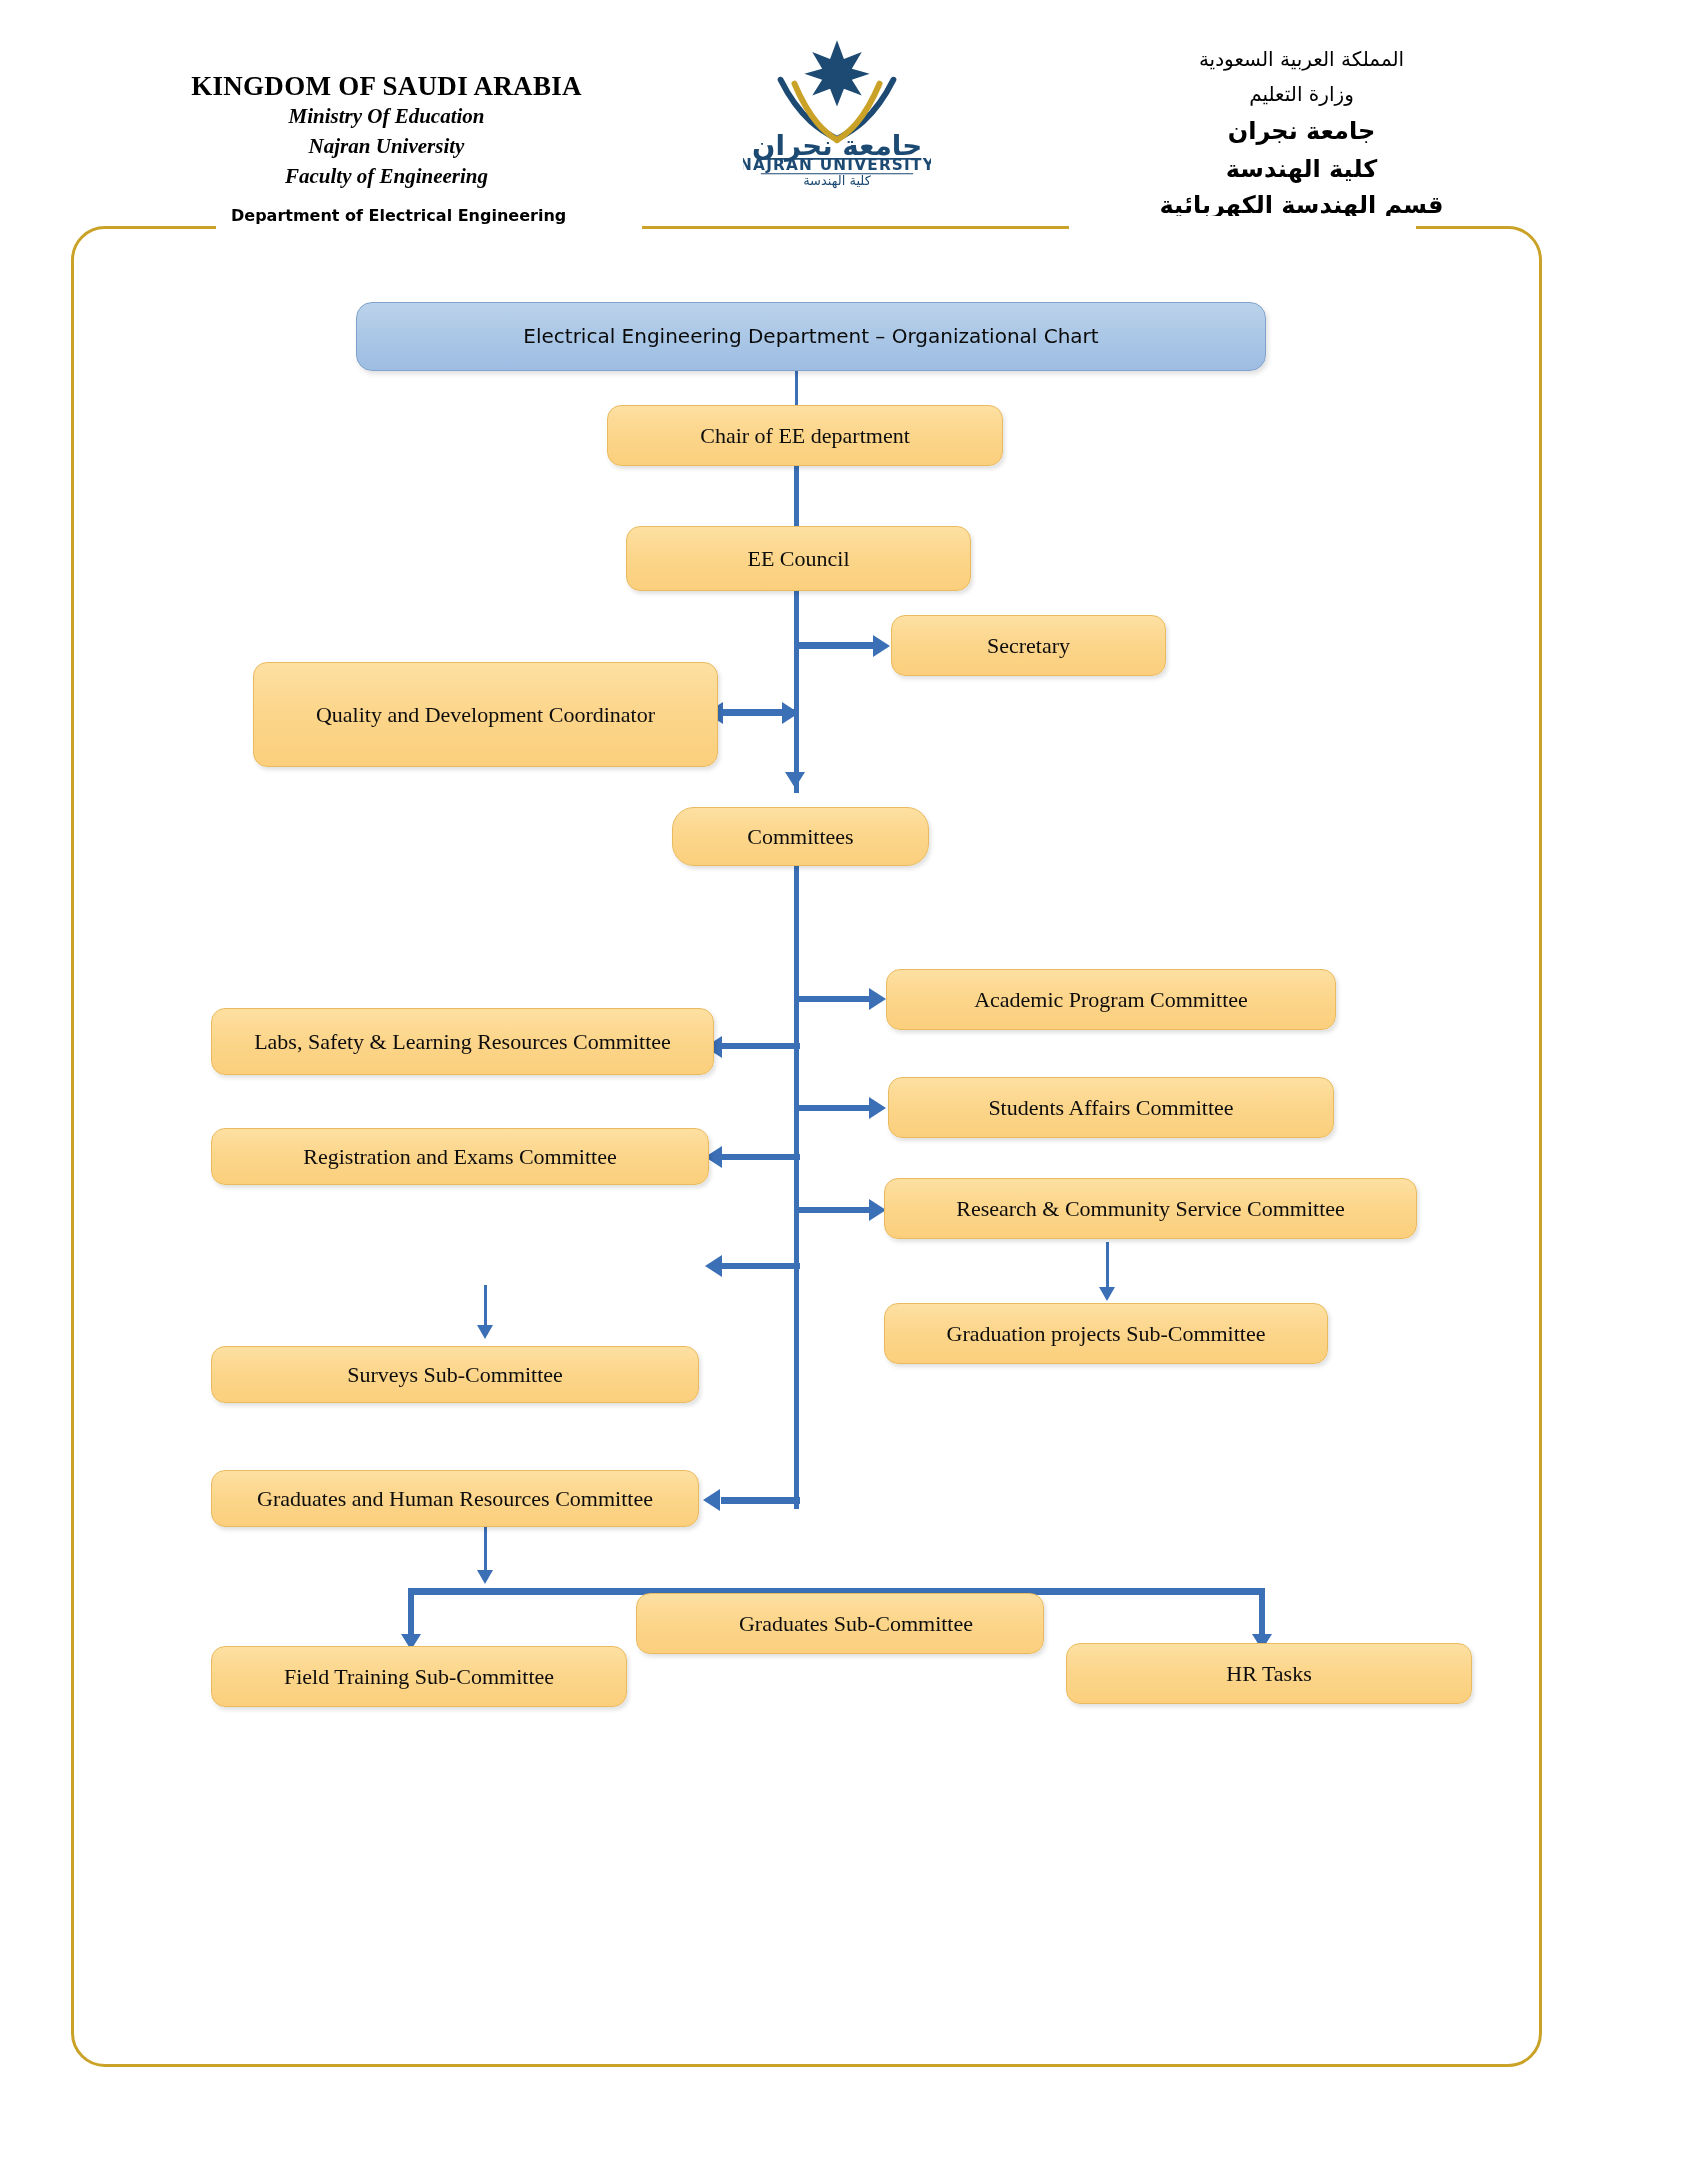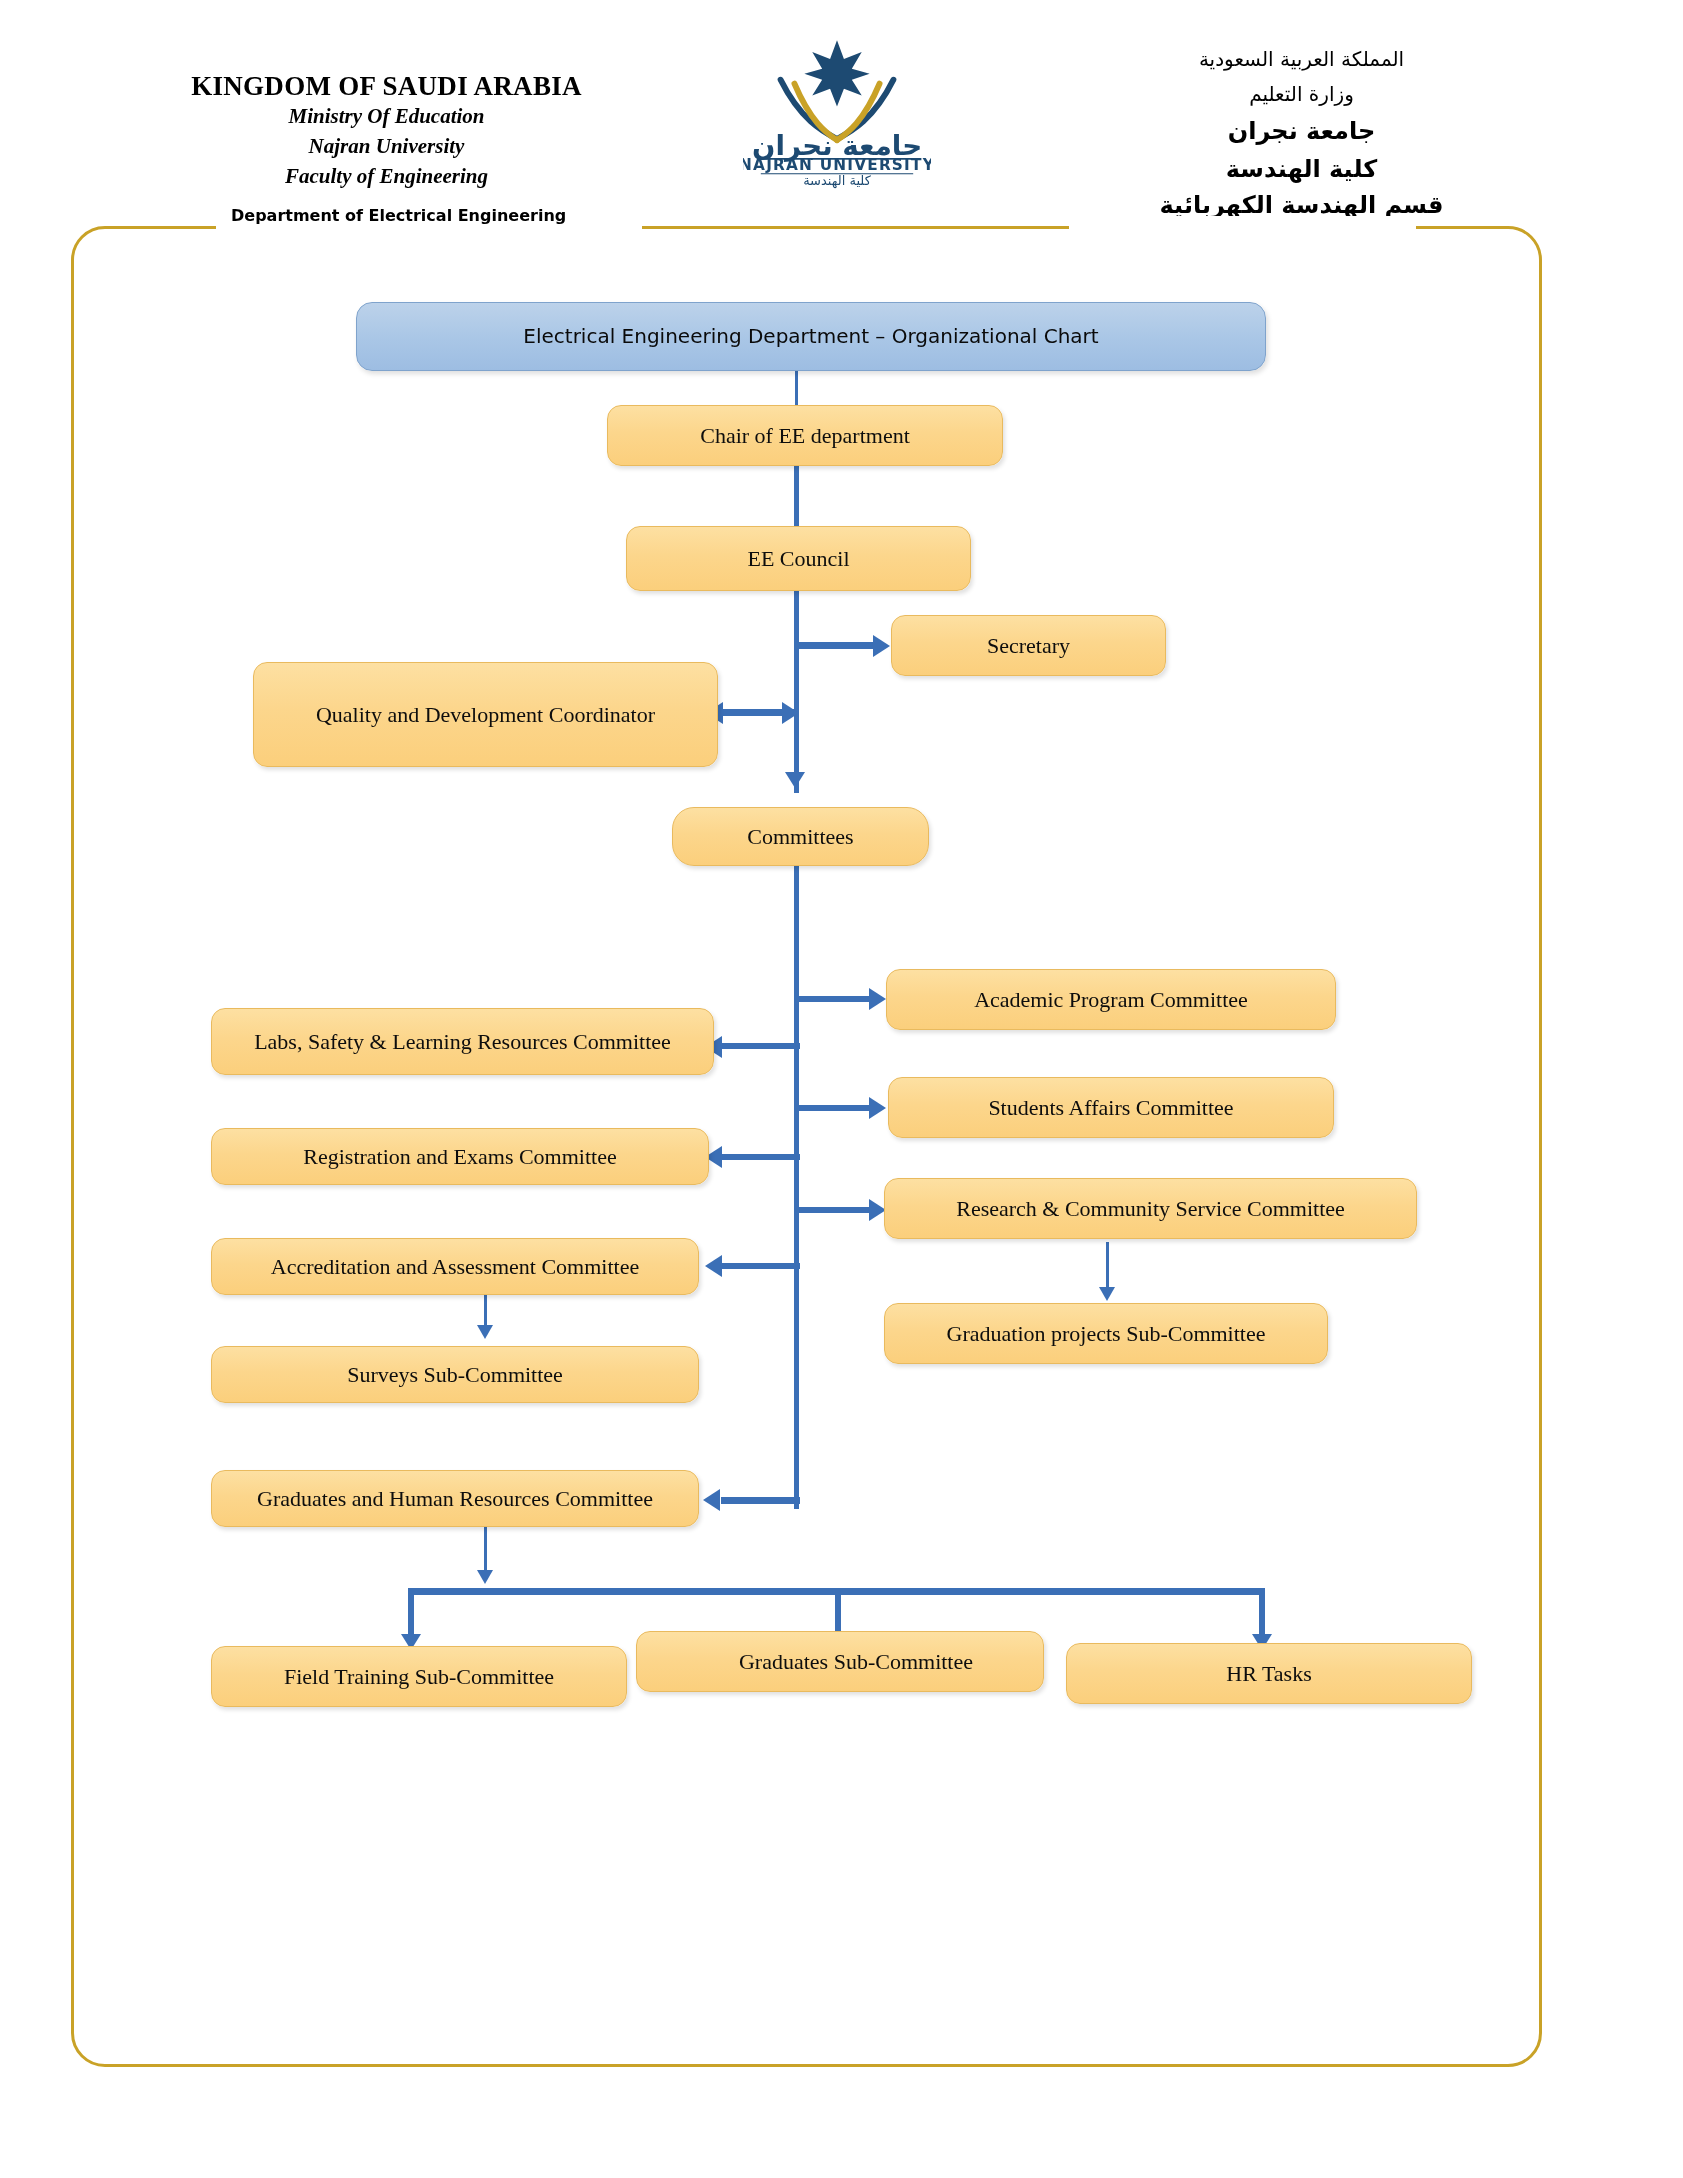--- a/index.html
+++ b/index.html
@@ -229,29 +229,28 @@
     <div class="node amber" style="left:886px;top:969px;width:450px;height:61px;">Academic Program Committee</div>
 
     <div class="node amber" style="left:211px;top:1008px;width:503px;height:67px;">Labs, Safety &amp; Learning Resources Committee</div>
 
     <div class="node amber" style="left:888px;top:1077px;width:446px;height:61px;">Students Affairs Committee</div>
 
     <div class="node amber" style="left:211px;top:1128px;width:498px;height:57px;">Registration and Exams Committee</div>
 
     <div class="node amber" style="left:884px;top:1178px;width:533px;height:61px;">Research &amp; Community Service Committee</div>
 
-    <div class="node amber" style="left:211px;top:1238px;width:488px;height:57px;">Accreditation and Assessment Committee</div>
 
     <div class="node amber" style="left:884px;top:1303px;width:444px;height:61px;">Graduation projects Sub-Committee</div>
 
     <div class="node amber" style="left:211px;top:1346px;width:488px;height:57px;">Surveys Sub-Committee</div>
 
     <div class="node amber" style="left:211px;top:1470px;width:488px;height:57px;">Graduates and Human Resources Committee</div>
 
     <div class="node amber" style="left:211px;top:1646px;width:416px;height:61px;">Field Training Sub-Committee</div>
 
-    <div class="node amber" style="left:636px;top:1631px;width:408px;height:61px;padding-left:44px;">Graduates Sub-Committee</div>
+    <div class="node amber" style="left:636px;top:1593px;width:408px;height:61px;padding-left:44px;">Graduates Sub-Committee</div>
 
     <div class="node amber" style="left:1066px;top:1643px;width:406px;height:61px;">HR Tasks</div>
 
   </div>
 </div>
 
 
 </body></html>

